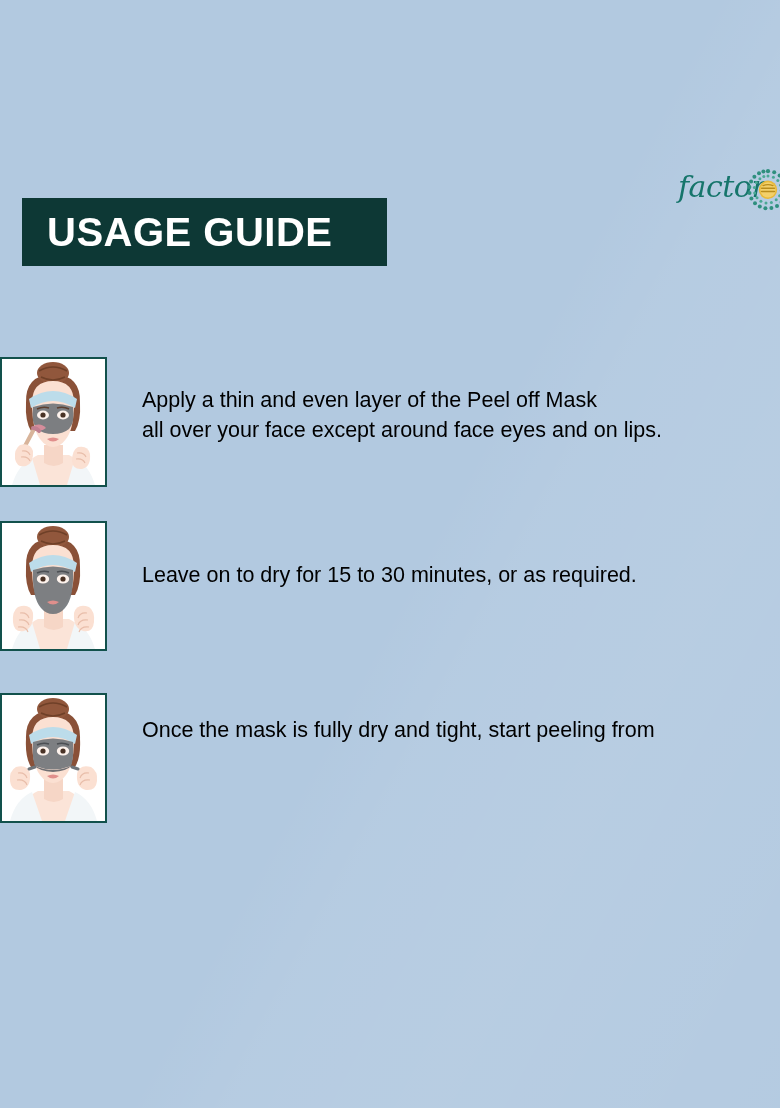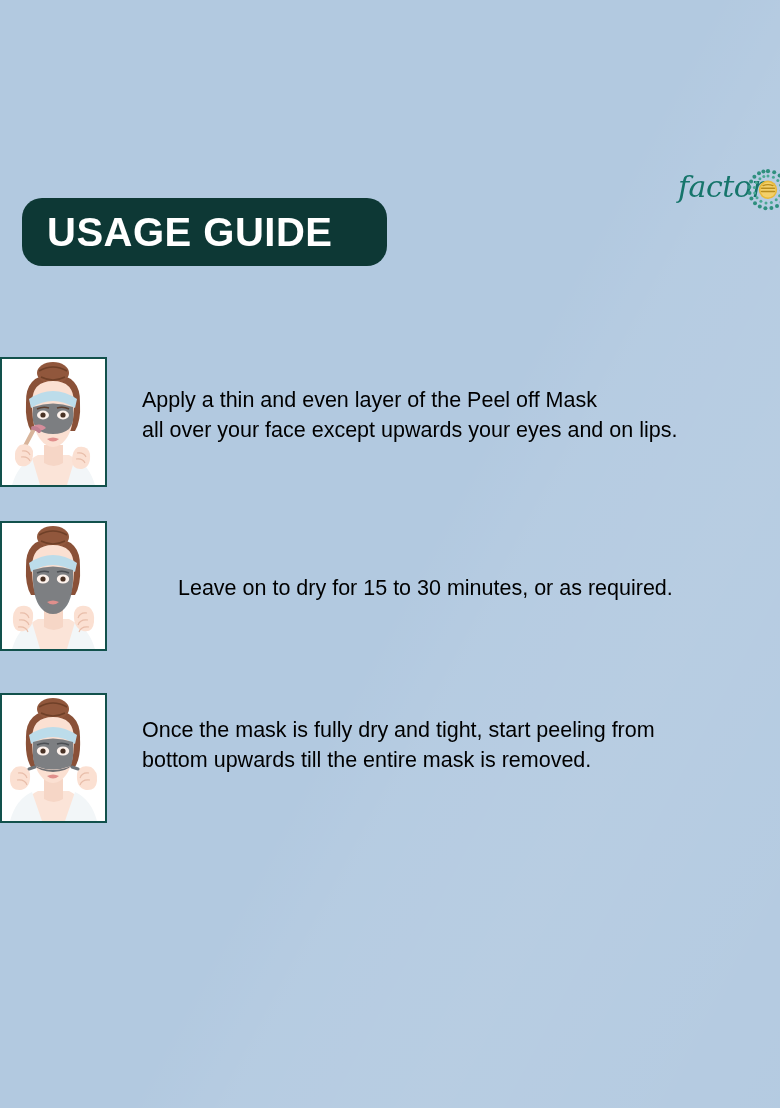--- a/index.html
+++ b/index.html
@@ -41,21 +41,20 @@
   
   .title-banner {
     position: absolute;
     left: 22px;
     top: 198px;
     width: 365px;
     height: 68px;
     background: #0d3835;
     display: flex;
     align-items: center;
-    border-radius: 20px;
   }
   .title-banner-text {
     color: #ffffff;
     font-size: 40px;
     font-weight: bold;
     letter-spacing: 0.5px;
     padding-left: 25px;
     line-height: 1;
     white-space: nowrap;
   }
@@ -107,21 +106,21 @@
     color: #000000;
     font-size: 21.5px;
     line-height: 30px;
     white-space: nowrap;
   }
 
   #step1-thumb { top: 357px; height: 130px; }
   #step1-text  { top: 385px; }
 
   #step2-thumb { top: 521px; height: 130px; }
-  #step2-text  { top: 573px; margin-left: 36px; }
+  #step2-text  { top: 560px; }
 
   #step3-thumb { top: 693px; height: 130px; }
   #step3-text  { top: 715px; }
 </style>
 </head>
 <body>
 
 <div class="page">
 
   <div class="bg-wash"></div>
@@ -224,21 +223,21 @@
       <path d="M20 92 q6 -1 8 4" stroke="#e8bda9" stroke-width="1.1" fill="none"></path>
       <path d="M19 98 q7 -1 9 4" stroke="#e8bda9" stroke-width="1.1" fill="none"></path>
 
       <path d="M76 88 q10 -2 12 7 q1 13 -8 15 q-9 1 -10 -8 q0 -11 6 -14 z" fill="#fbe0d2"></path>
       <path d="M75 94 q7 -1 9 4" stroke="#e8bda9" stroke-width="1.1" fill="none"></path>
       <path d="M74 100 q7 -1 9 4" stroke="#e8bda9" stroke-width="1.1" fill="none"></path>
     </svg>
   </div>
   <div class="step-text" id="step1-text">
     <div>Apply a thin and even layer of the Peel off Mask</div>
-    <div>all over your face except upwards your eyes and on lips.</div>
+    <div>all over your face except around face eyes and on lips.</div>
   </div>
 
   <div class="step-thumb" id="step2-thumb">
     <svg viewBox="0 0 103 126" xmlns="http://www.w3.org/2000/svg">
       <rect width="103" height="126" fill="#ffffff"></rect>
       <path d="M14 126 q8 -24 22 -30 h31 q15 7 22 30 z" fill="#fbe4d8"></path>
       <path d="M10 126 q6 -20 20 -27 l8 27 z" fill="#f2f6f8"></path>
       <path d="M93 126 q-6 -20 -20 -27 l-8 27 z" fill="#f2f6f8"></path>
       <path d="M42 86 h19 v18 q-9 6 -19 0 z" fill="#f6d6c6"></path>
       <path d="M24 44 q-1 -28 27 -29 q28 1 27 29 q1 18 -5 28 l-44 0 q-6 -10 -5 -28 z" fill="#8a5138"></path>
@@ -300,16 +299,15 @@
       <path d="M15 85 q8 -1 10 5" stroke="#e8bda9" stroke-width="1.1" fill="none"></path>
       <path d="M27 74 l6 -2" stroke="#6f7479" stroke-width="3" stroke-linecap="round"></path>
       <path d="M89 72 q-12 -3 -14 7 q-1 14 9 16 q10 1 11 -9 q1 -10 -6 -14 z" fill="#fbe0d2"></path>
       <path d="M87 78 q-7 -1 -9 5" stroke="#e8bda9" stroke-width="1.1" fill="none"></path>
       <path d="M88 85 q-8 -1 -10 5" stroke="#e8bda9" stroke-width="1.1" fill="none"></path>
       <path d="M76 74 l-6 -2" stroke="#6f7479" stroke-width="3" stroke-linecap="round"></path>
     </svg>
   </div>
   <div class="step-text" id="step3-text">
     <div>Once the mask is fully dry and tight, start peeling from</div>
-    <div>bottom upwards till the entire mask is removed.</div>
   </div>
 
 </div>
 
 </body></html>

